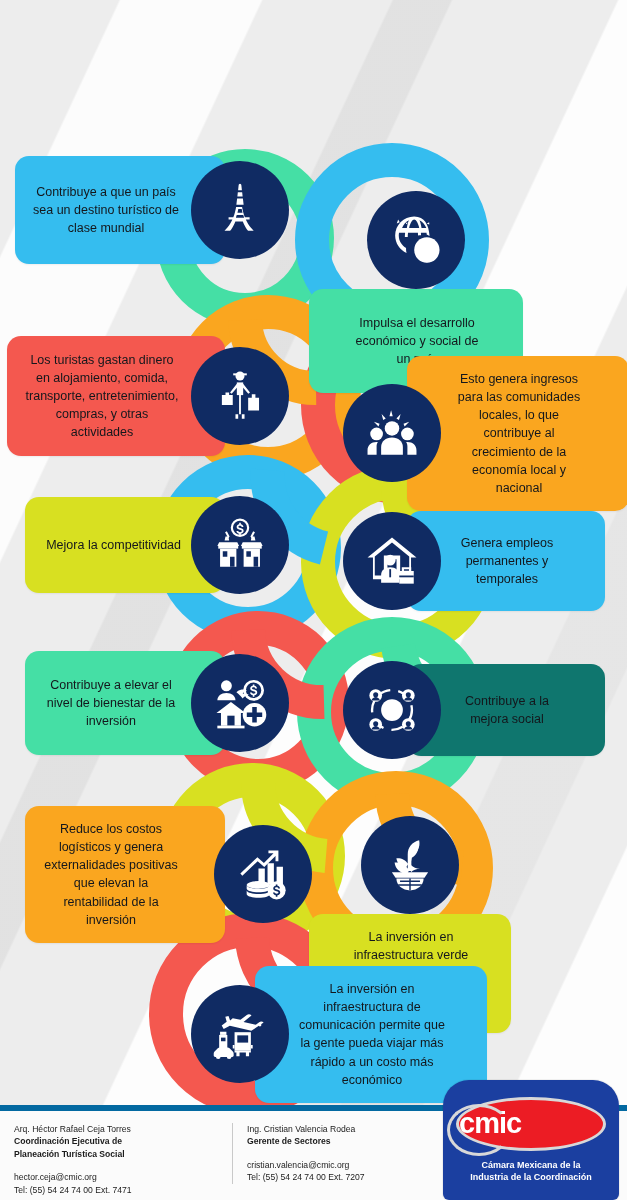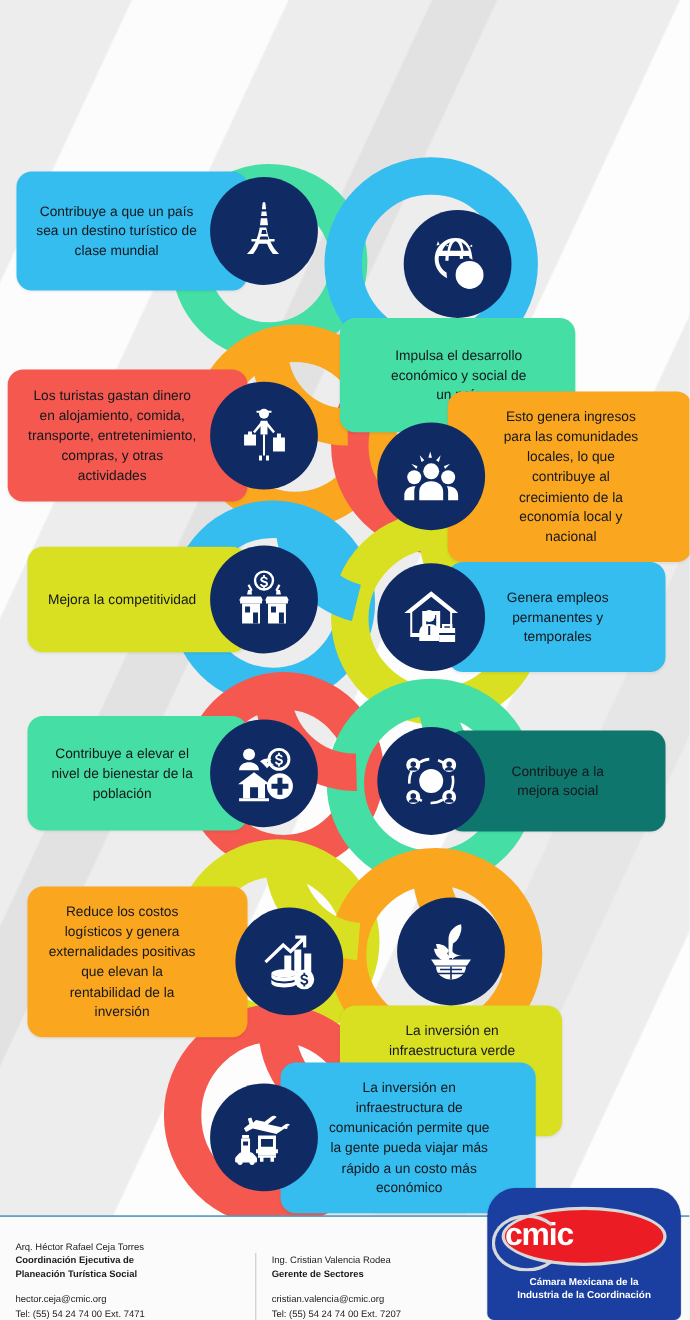--- a/index.html
+++ b/index.html
@@ -49,40 +49,40 @@
   .row { position: absolute; z-index: 3; display: flex; align-items: center; }
   .row.left  { left: 12px; }
 
   .bubble {
     border-radius: 14px;
     padding: 14px 16px;
     color: #14171c;
     font-size: 12.5px;
     line-height: 1.45;
     text-align: center;
-    display: flex; align-items: center; justify-content: center;
+    display: flex; align-items: center; justify-content: flex-end;
     box-shadow: 0 1px 2px rgba(0,0,0,.06);
   }
   .row.left .bubble  { margin-right: -34px; padding-right: 42px; }
 
   .icon-circle {
     width: 98px; height: 98px; min-width: 98px;
     border-radius: 50%;
     background: #102B63;
     display: flex; align-items: center; justify-content: center;
     position: relative; z-index: 2;
   }
   .icon-circle svg { width: 58px; height: 58px; fill: #ffffff; }
 
   
   .footer {
     position: absolute; left: 0; right: 0; bottom: 0; height: 95px;
     background: #fbfbfb; z-index: 8;
-    display: flex; align-items: flex-end; padding-top: 12px;
-    border-top: 1px solid #0369a1;
+    display: flex; align-items: flex-start; padding-top: 12px;
+    border-top: 6px solid #0369a1;
   }
   .fcol { padding: 0 14px; font-size: 8.6px; color: #1b1b1b; line-height: 1.45; }
   .fcol.a { width: 232px; }
   .fcol.b { width: 232px; border-left: 1px solid #c9c9c9; }
   .fname { font-weight: 400; }
   .frole { font-weight: 700; }
   .fcontact { margin-top: 11px; }
 
   .cmic-logo {
     position: absolute; right: 8px; bottom: 0; width: 176px; height: 120px;
@@ -231,21 +231,21 @@
             <path d="M44 40h8v4h-8z" fill="none" stroke="#fff" stroke-width="2.4"></path>
             <path d="M40 48h16v2H40z" fill="#102B63"></path>
           </svg>
         </div>
         <div class="bubble" style="background: rgb(53, 189, 239); width: 198px; min-height: 100px; margin-left: -34px; padding-left: 44px; order: 2;">
           <span>Genera  empleos permanentes y temporales</span>
         </div>
       </div>
       <div class="row left" style="top: 651px; left: 25px;">
         <div class="bubble" style="background: rgb(69, 223, 165); width: 200px; min-height: 104px; margin-right: -34px; padding-right: 44px;">
-          <span>Contribuye a elevar el nivel de bienestar de la población</span>
+          <span>Contribuye a elevar el nivel de bienestar de la inversión</span>
         </div>
         <div class="icon-circle">
           <svg viewBox="0 0 64 64">
             <circle cx="17" cy="13" r="6"></circle>
             <path d="M17 21c-6 0-10 3.5-10 8h20c0-4.5-4-8-10-8z"></path>
             <path d="M28 20c6-5 12-2 12-2s-4 1-5 4c3-1 7 1 7 1s-5 1-7 4c-3-4-7-7-7-7z"></path>
             <circle cx="47" cy="18" r="10" fill="none" stroke="#fff" stroke-width="3"></circle>
             <path d="M47.9 23.5v1.6h-1.8v-1.6c-1.7-.2-2.9-1.3-3.1-3h2c.2.8.8 1.3 2.1 1.3 1.2 0 1.9-.5 1.9-1.3 0-.7-.5-1-2.1-1.4-2.4-.6-3.6-1.4-3.6-3.1 0-1.5 1.1-2.6 2.8-2.9v-1.6h1.8v1.6c1.7.3 2.8 1.4 2.9 2.9h-2c-.1-.8-.7-1.3-1.8-1.3s-1.7.5-1.7 1.1c0 .6.5 1 2.1 1.4 2.4.6 3.6 1.3 3.6 3.2 0 1.6-1.1 2.7-3.1 3.1z"></path>
             <path d="M22 31L6 43h5v14h22V43h5L22 31z"></path>
             <path d="M18 46h8v11h-8z" fill="#102B63"></path>

